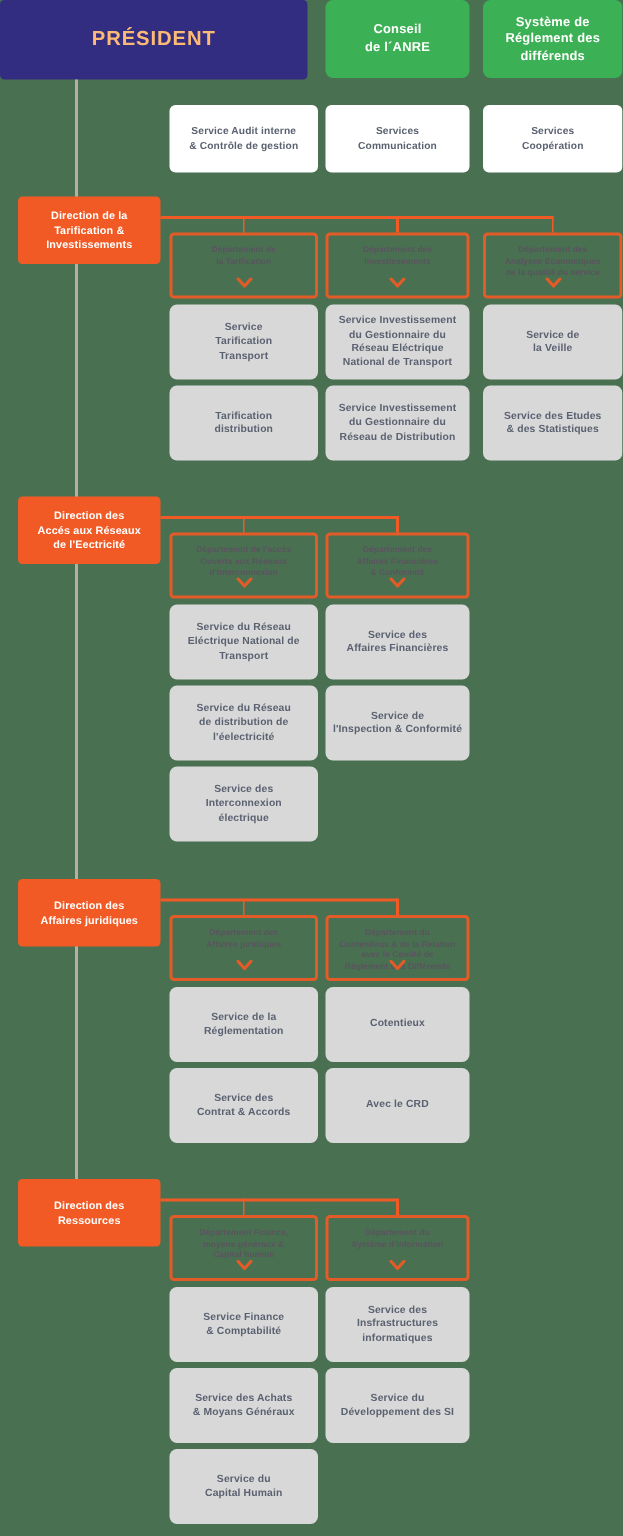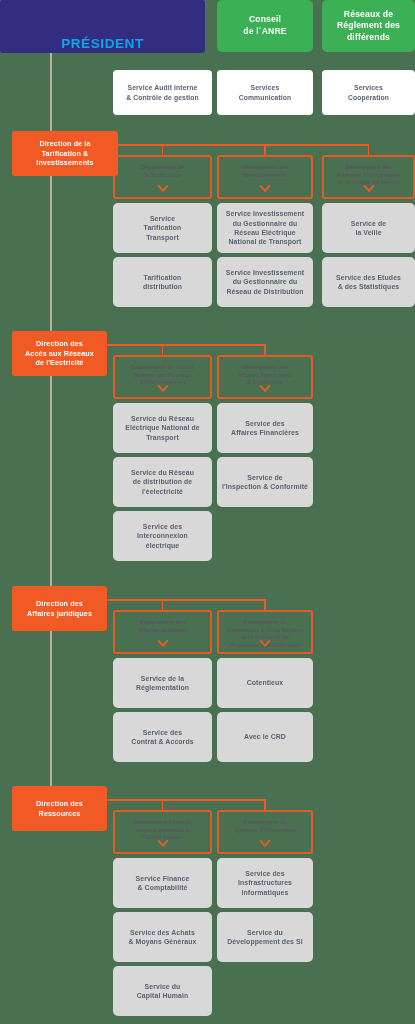--- a/index.html
+++ b/index.html
@@ -16,26 +16,25 @@
     position: absolute;
     display: flex; align-items: center; justify-content: center;
     text-align: center;
     border-radius: 4px;
     line-height: 1.35;
   }
   .box-text { display: block; white-space: pre-line; }
 
   .president {
     background: #332d82;
-    color: #0ea5e9;
+    color: #fdba74;
     font-weight: bold;
     font-size: 13.5px;
     letter-spacing: .6px;
     border-radius: 3px;
-    align-items: flex-end;
   }
   .green {
     background: #3cb054;
     color: #ffffff;
     font-weight: bold;
     font-size: 8.6px;
     letter-spacing: .15px;
     border-radius: 5px;
   }
   .white {
@@ -100,21 +99,21 @@
   <div class="box president" style="left:0px; top:0px; width:205px; height:53px;">
     <span class="box-text">PRÉSIDENT</span>
   </div>
 
   <div class="box green" style="left:217px; top:0px; width:96px; height:52px;justify-content:center;">
     <span class="box-text">Conseil
 de l´ANRE</span>
   </div>
 
   <div class="box green" style="left:322px; top:0px; width:93px; height:52px;">
-    <span class="box-text">Réseaux de
+    <span class="box-text">Système de
 Réglement des
 différends</span>
   </div>
 
   <div class="box white" style="left:113px; top:70px; width:99px; height:45px;">
     <span class="box-text">Service Audit interne
 &amp; Contrôle de gestion</span>
   </div>
 
   <div class="box white" style="left:217px; top:70px; width:96px; height:45px;">
@@ -123,21 +122,21 @@
   </div>
 
   <div class="box white" style="left:322px; top:70px; width:93px; height:45px;">
     <span class="box-text">Services
 Coopération</span>
   </div>
 
   <div class="spine" style="top:53px; height:747px;"></div>
 
   <div id="sections">
-      <div class="box direction" style="left: 12px; top: 131px; width: 106px; height: 45px;">
+      <div class="box direction" style="left: 12px; top: 131px; width: 95px; height: 45px;">
         <span class="box-text">Direction  de la
 Tarification &amp;
 Investissements</span>
       </div>
       <div class="ln" style="left: 107px; top: 144px; width: 261.5px; height: 1.6px;"></div>
       <div class="ln" style="left: 161.7px; top: 144px; width: 1.6px; height: 11px;"></div>
       <div class="box dept" style="left: 113px; top: 155px; width: 99px; height: 44px;">
         <span class="box-text">Département de
 la Tarification</span>
         <svg class="chev" viewBox="0 0 12 8">

